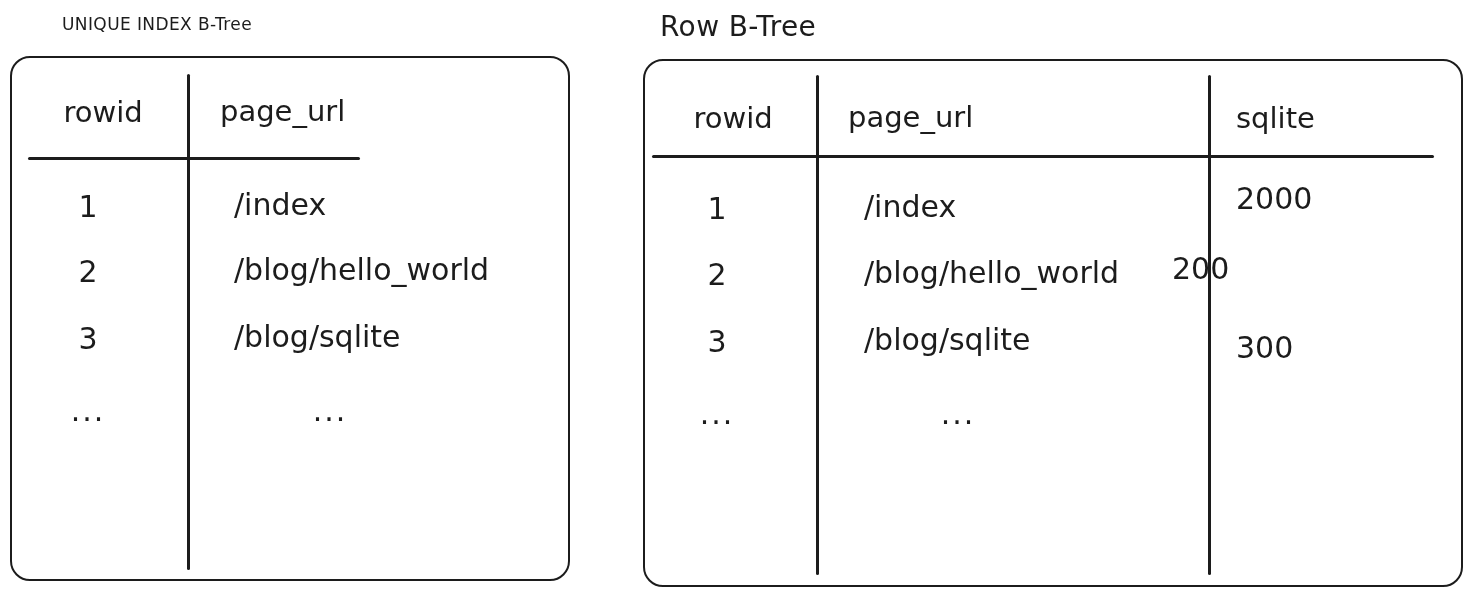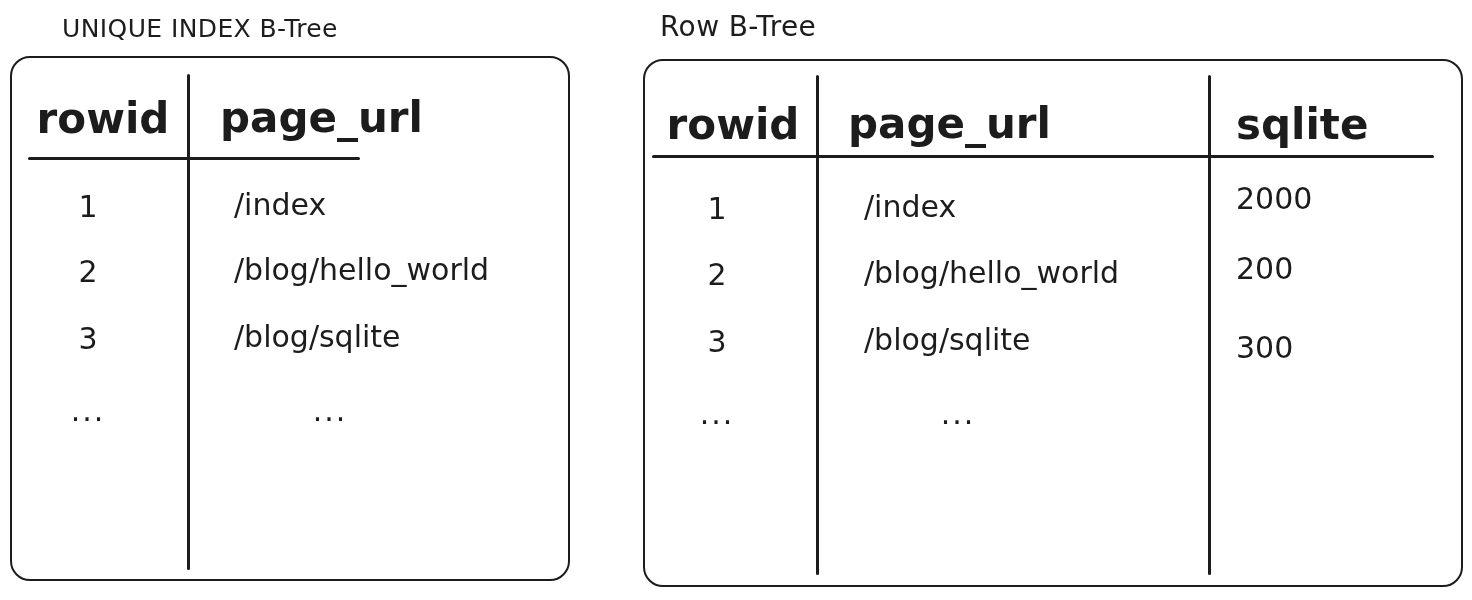--- a/index.html
+++ b/index.html
@@ -20,21 +20,21 @@
     position: absolute;
     inset: 0;
   }
   .panel {
     position: absolute;
   }
   .panel-title {
     position: absolute;
     white-space: nowrap;
     font-family: "DejaVu Sans", sans-serif;
-    font-size: 25px;
+    font-size: 17px;
     font-weight: 400;
     letter-spacing: 0.4px;
     color: #1c1c1c;
     line-height: 1;
   }
   .panel-box {
     position: absolute;
     box-sizing: border-box;
     background: #ffffff;
     border: 2.6px solid #1c1c1c;
@@ -53,22 +53,21 @@
     border-radius: 2px;
   }
   .cell {
     position: absolute;
     white-space: nowrap;
     font-family: "DejaVu Sans", sans-serif;
     line-height: 1;
     color: #1c1c1c;
   }
   .cell-header {
-    font-size: 42px;
-    font-weight: bold;
+    font-size: 29px;
   }
   .cell-value {
     font-size: 30px;
   }
   .cell-ellipsis {
     font-size: 30px;
     letter-spacing: 2px;
   }
   .cell-center {
     text-align: center;
@@ -134,21 +133,21 @@
     <div class="cell cell-header cell-center" style="left:733px; top:104px;">rowid</div>
     <div class="cell cell-header cell-left" style="left:848px; top:103px;">page_url</div>
     <div class="cell cell-header cell-left" style="left:1236px; top:104px;">sqlite</div>
 
     <div class="cell cell-value cell-center" style="left:717px; top:194px;">1</div>
     <div class="cell cell-value cell-left" style="left:864px; top:192px;">/index</div>
     <div class="cell cell-value cell-left" style="left:1236px; top:184px;">2000</div>
 
     <div class="cell cell-value cell-center" style="left:717px; top:260px;">2</div>
     <div class="cell cell-value cell-left" style="left:864px; top:258px;">/blog/hello_world</div>
-    <div class="cell cell-value cell-left" style="left:1236px; top:254px;">200</div>
+    <div class="cell cell-value cell-left" style="left:1172px; top:254px;">200</div>
 
     <div class="cell cell-value cell-center" style="left:717px; top:327px;">3</div>
     <div class="cell cell-value cell-left" style="left:864px; top:325px;">/blog/sqlite</div>
     <div class="cell cell-value cell-left" style="left:1236px; top:324px;margin-top:9px;">300</div>
 
     <div class="cell cell-ellipsis cell-center" style="left:717px; top:399px;">...</div>
     <div class="cell cell-ellipsis cell-center" style="left:958px; top:399px;">...</div>
   </section>
 
 </div>

